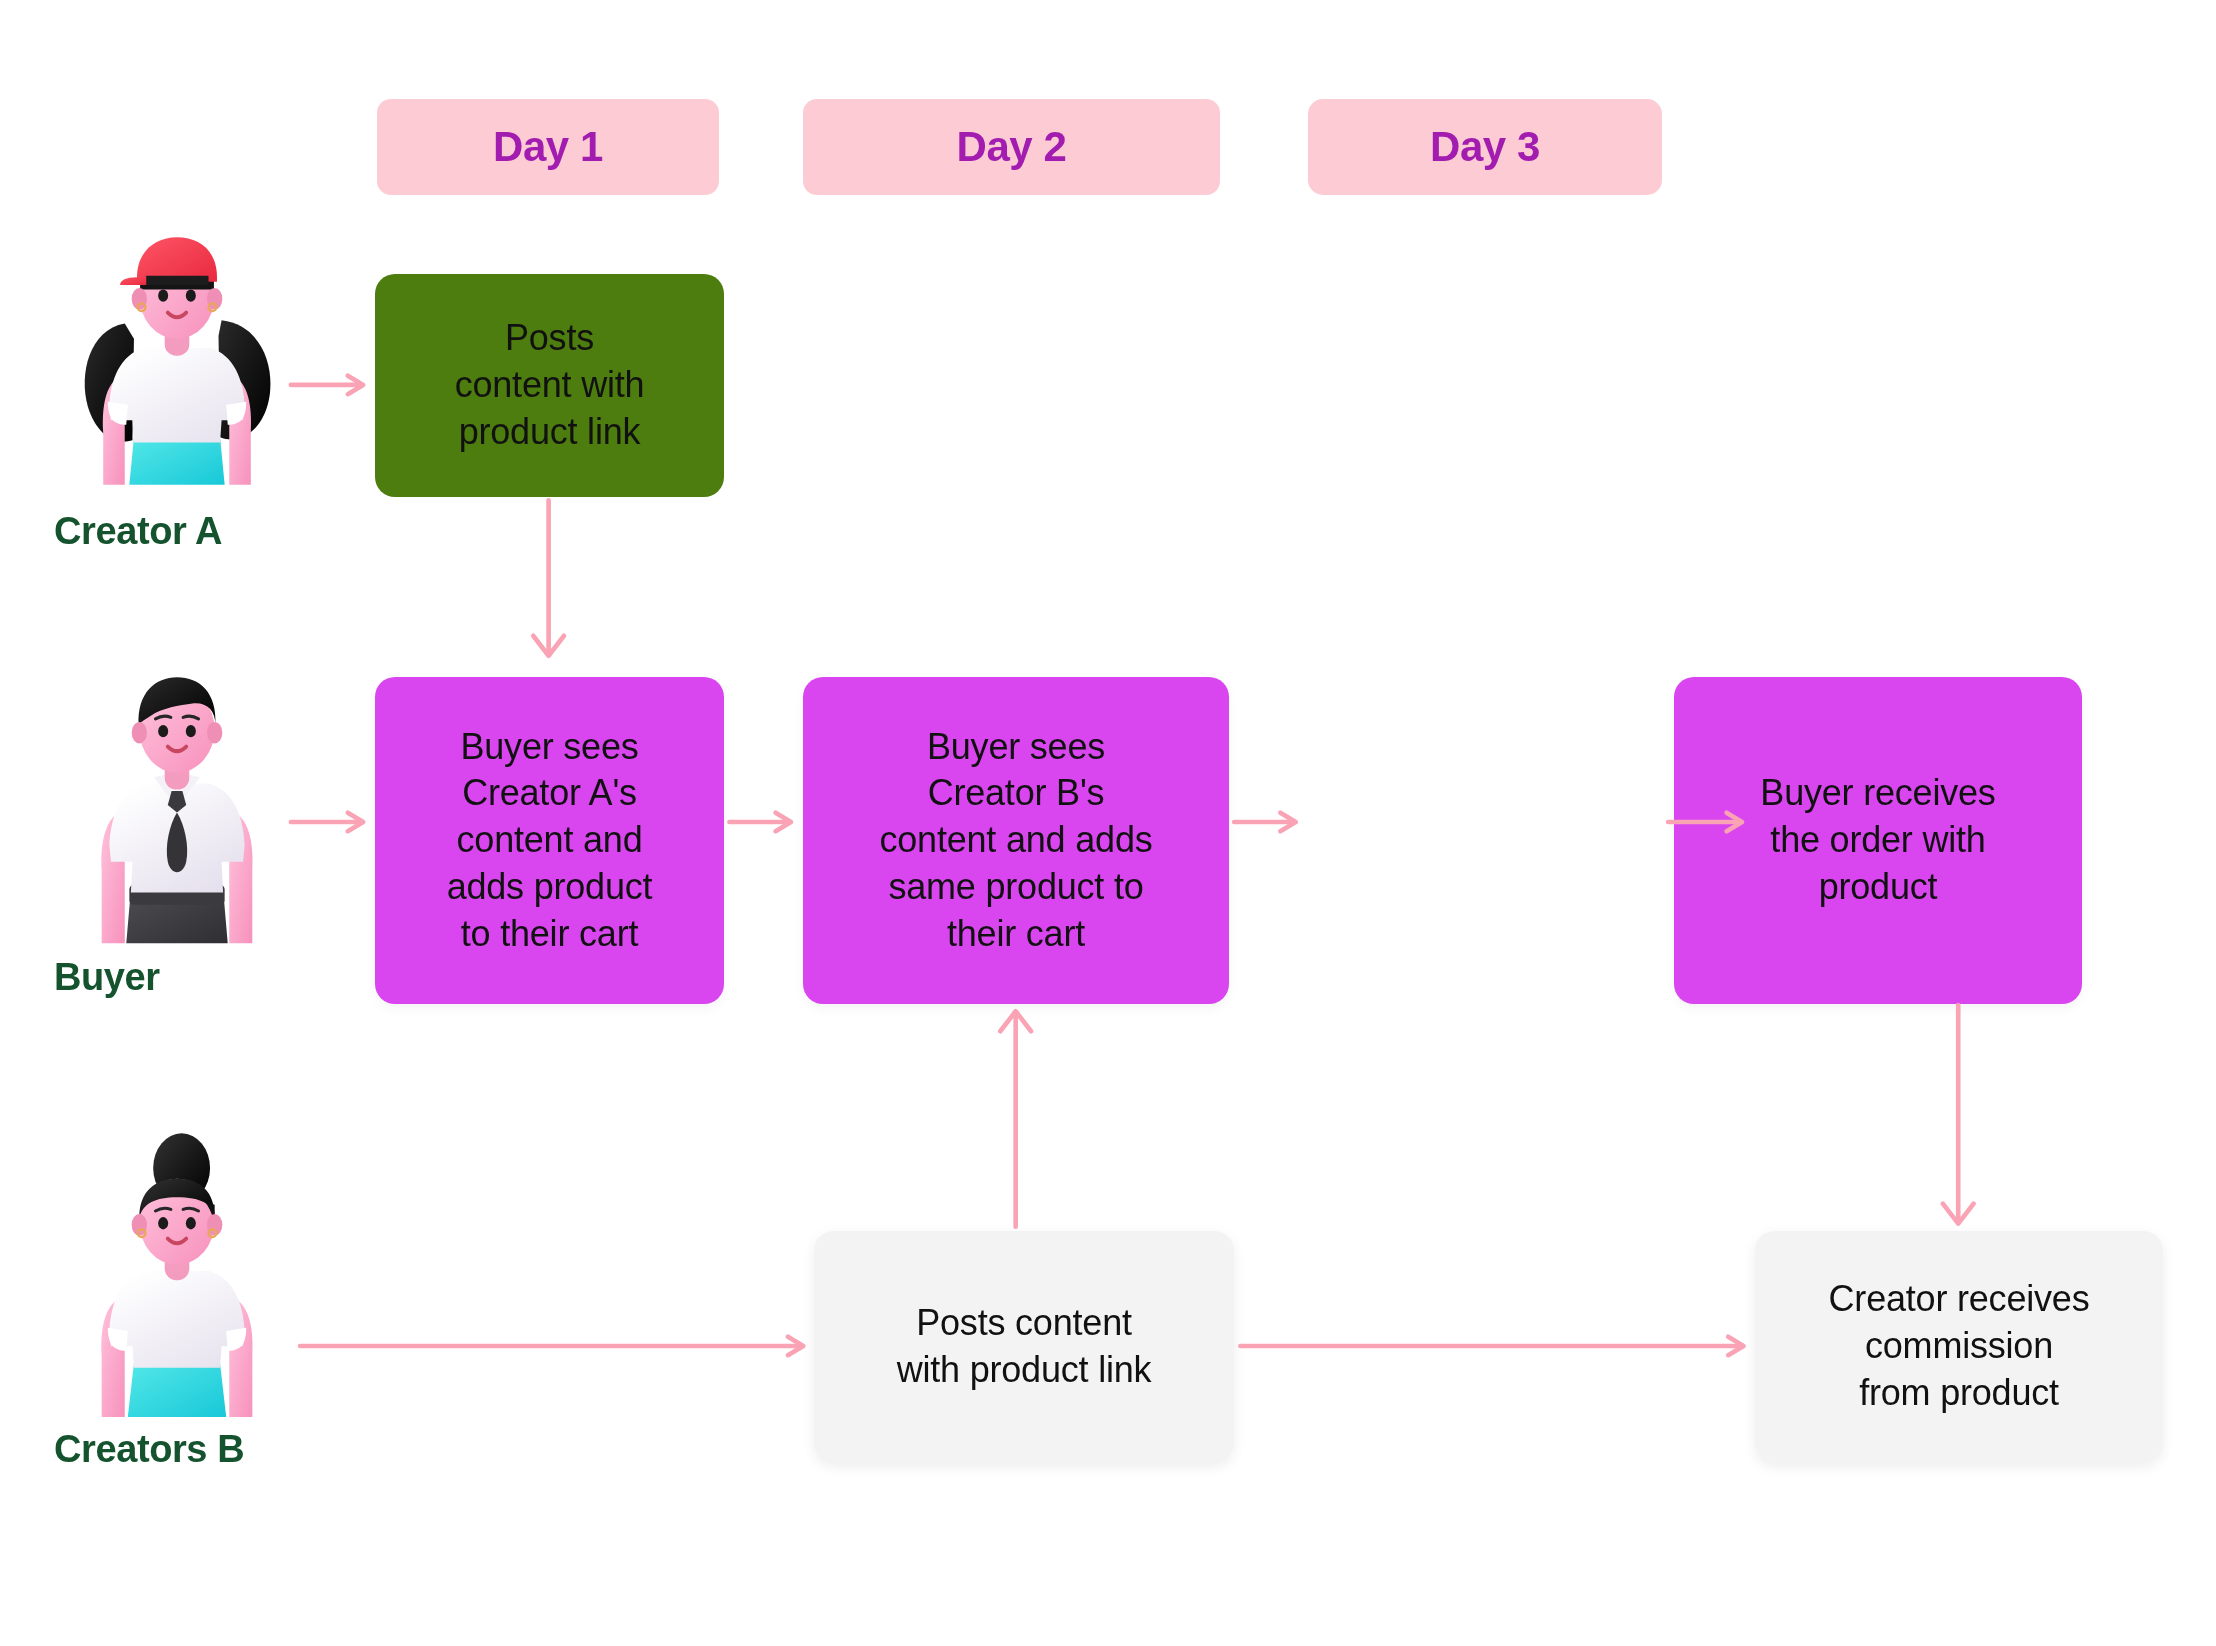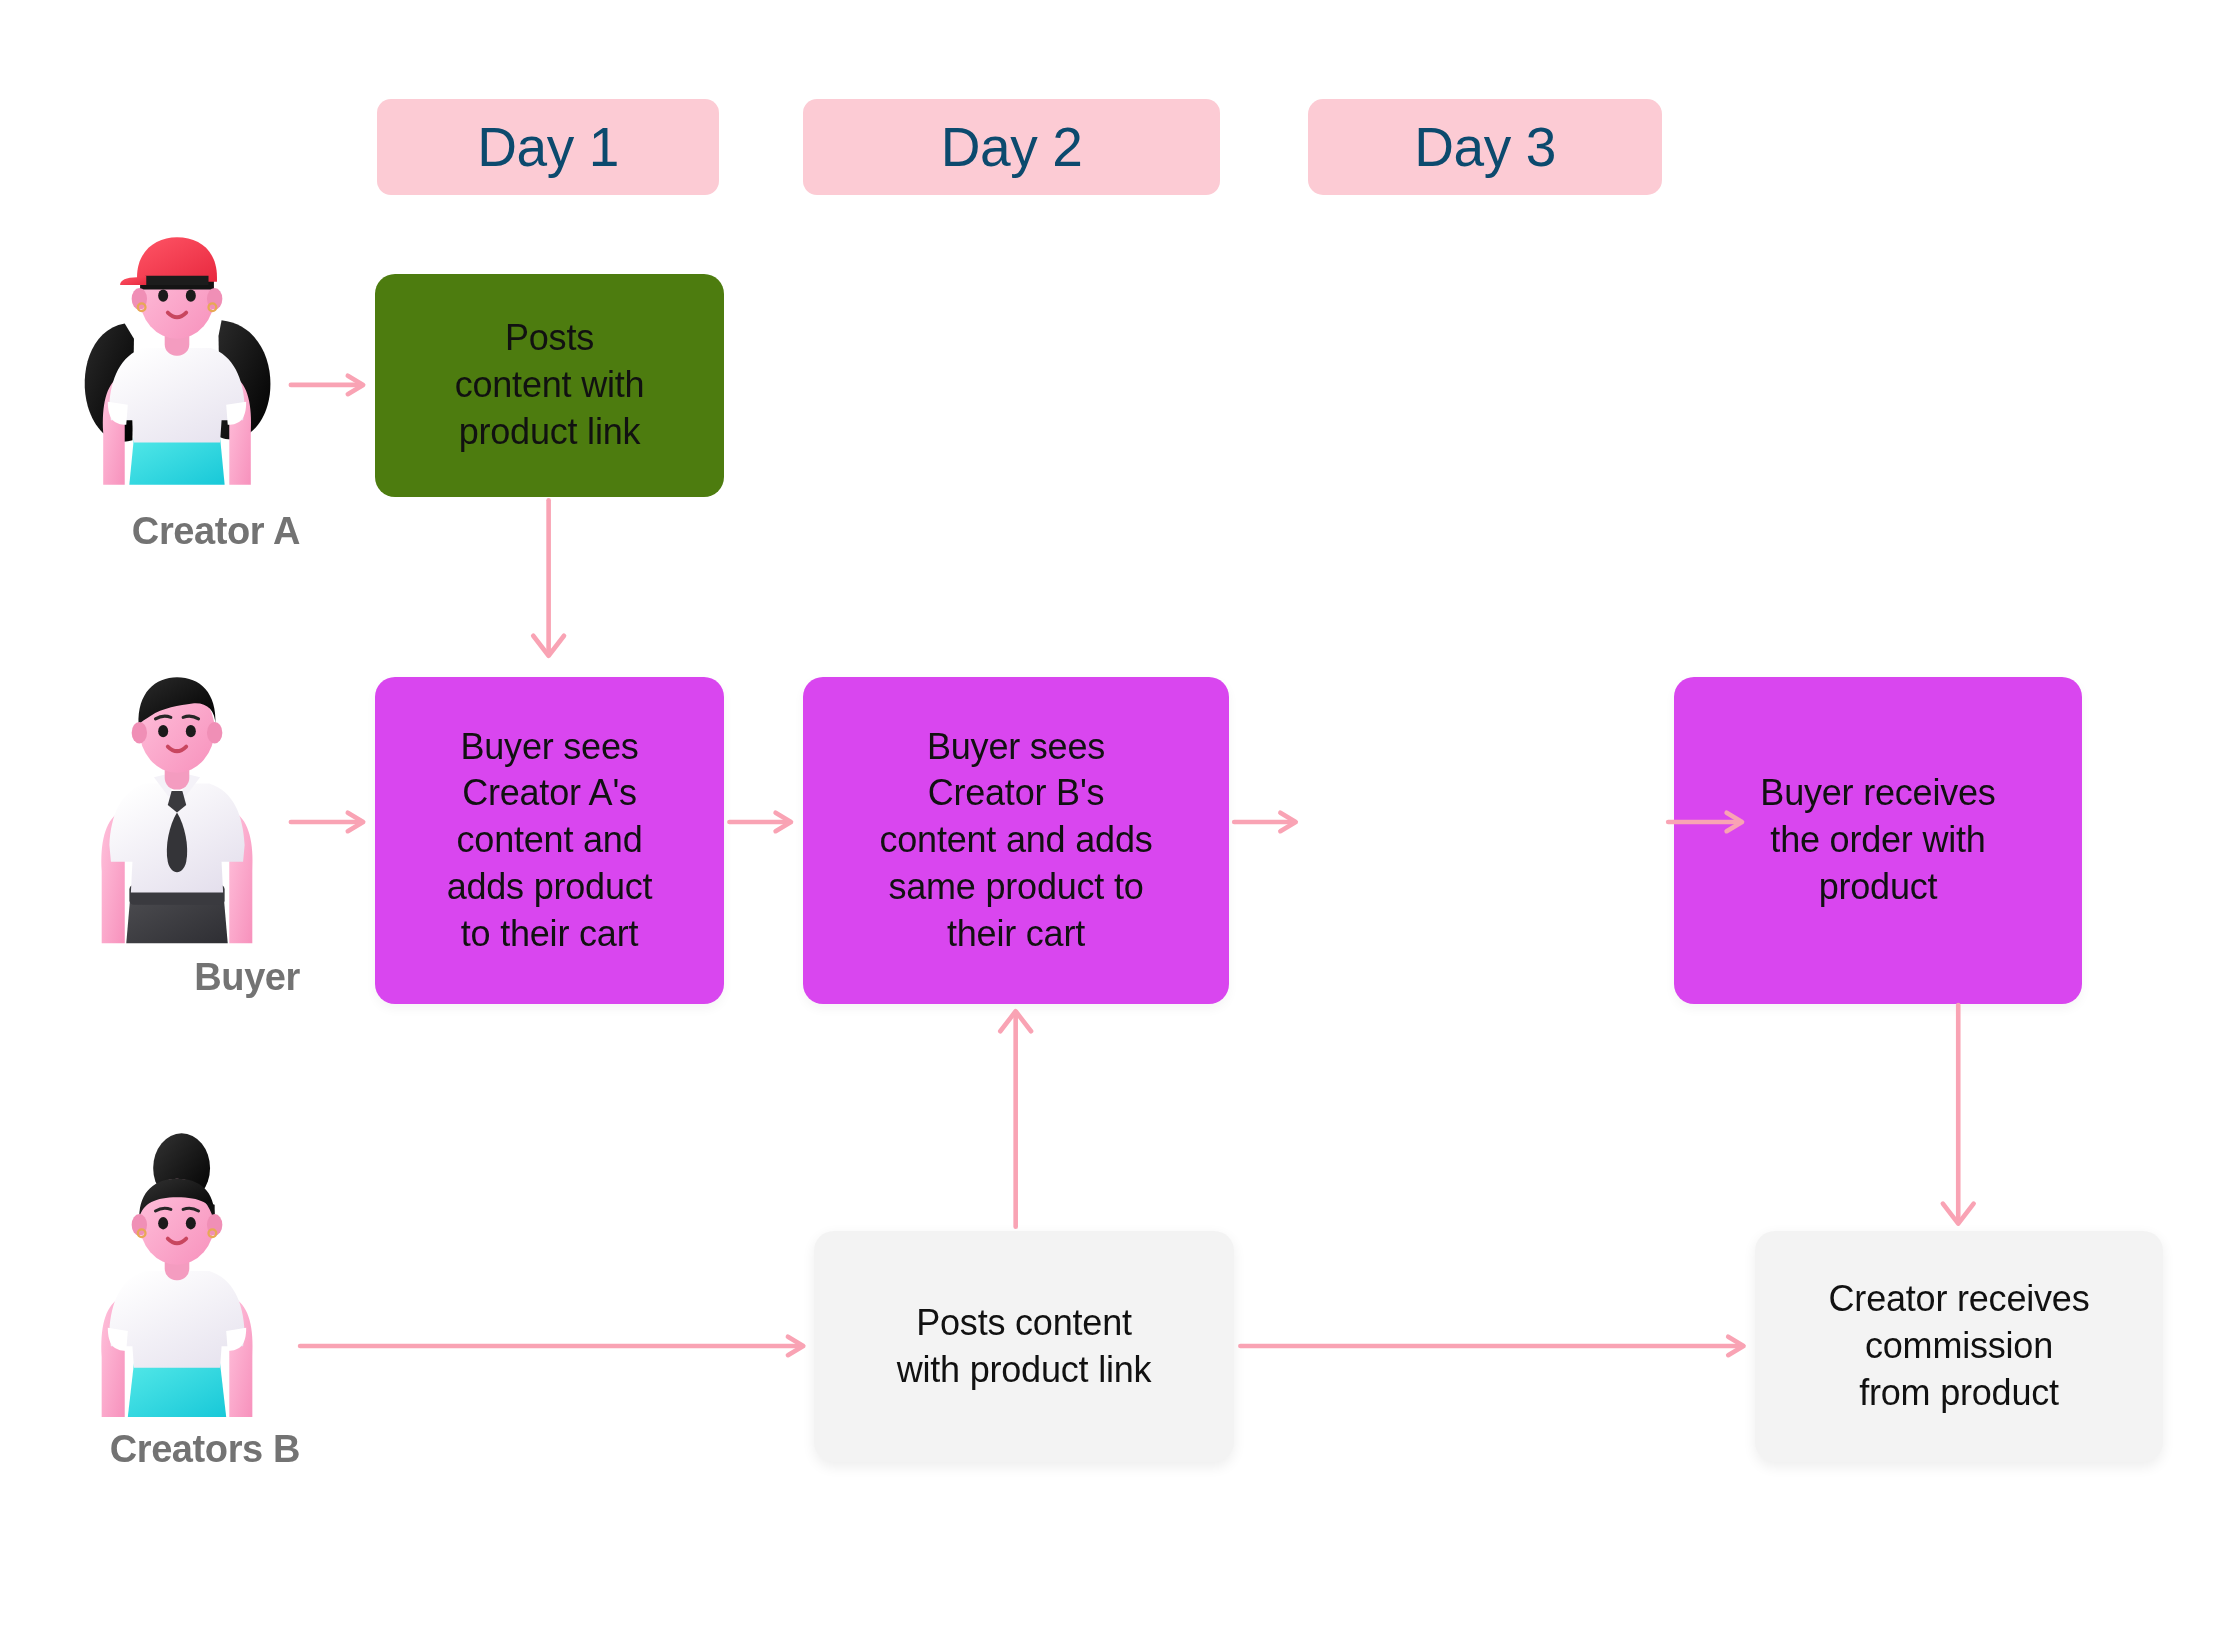--- a/index.html
+++ b/index.html
@@ -20,23 +20,23 @@
   }
 
   
   .day-pill {
     position: absolute;
     background: #FCCBD4;
     border-radius: 14px;
     display: flex;
     align-items: center;
     justify-content: center;
-    color: #0c4a6e;
-    font-size: 55px;
-    font-weight: 400;
+    color: #a21caf;
+    font-size: 42px;
+    font-weight: 700;
     letter-spacing: -0.4px;
   }
 
   
   .flow-box {
     position: absolute;
     border-radius: 20px;
     display: flex;
     align-items: center;
     justify-content: center;
@@ -50,24 +50,24 @@
   }
   .box-mint  { background: #4d7c0f; }
   .box-blush { background: #d946ef; box-shadow: 0 4.6px 10.8px rgba(0,0,0,0.045); }
   .box-gray  { background: #F3F3F3; box-shadow: 0 4.6px 12.3px rgba(0,0,0,0.07); }
 
   
   .avatar-wrap { position: absolute; }
   .avatar-label {
     position: absolute;
     width: 100%;
-    text-align: right;
+    text-align: left;
     font-size: 38px;
     font-weight: 700;
-    color: #737373;
+    color: #14532d;
     letter-spacing: -0.4px;
   }
 
   
   #arrows {
     position: absolute;
     left: 0; top: 0;
     width: 2216px; height: 1647px;
     pointer-events: none;
   }

